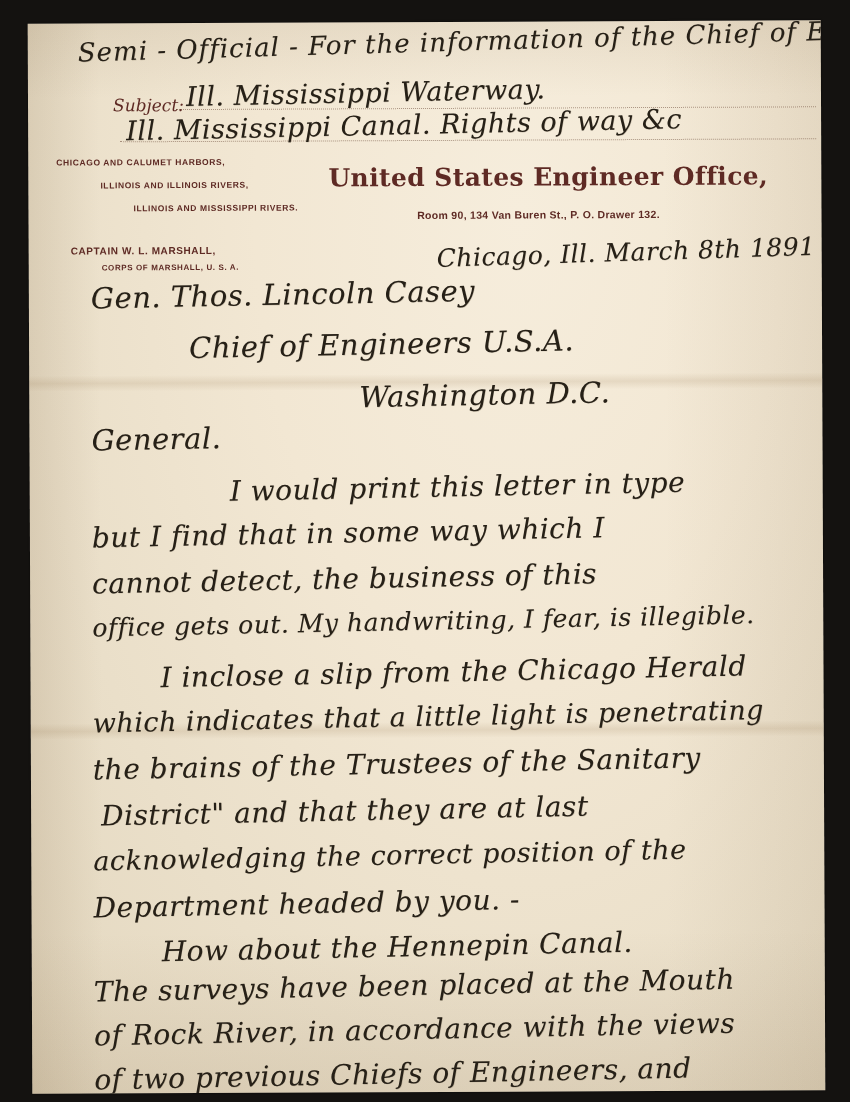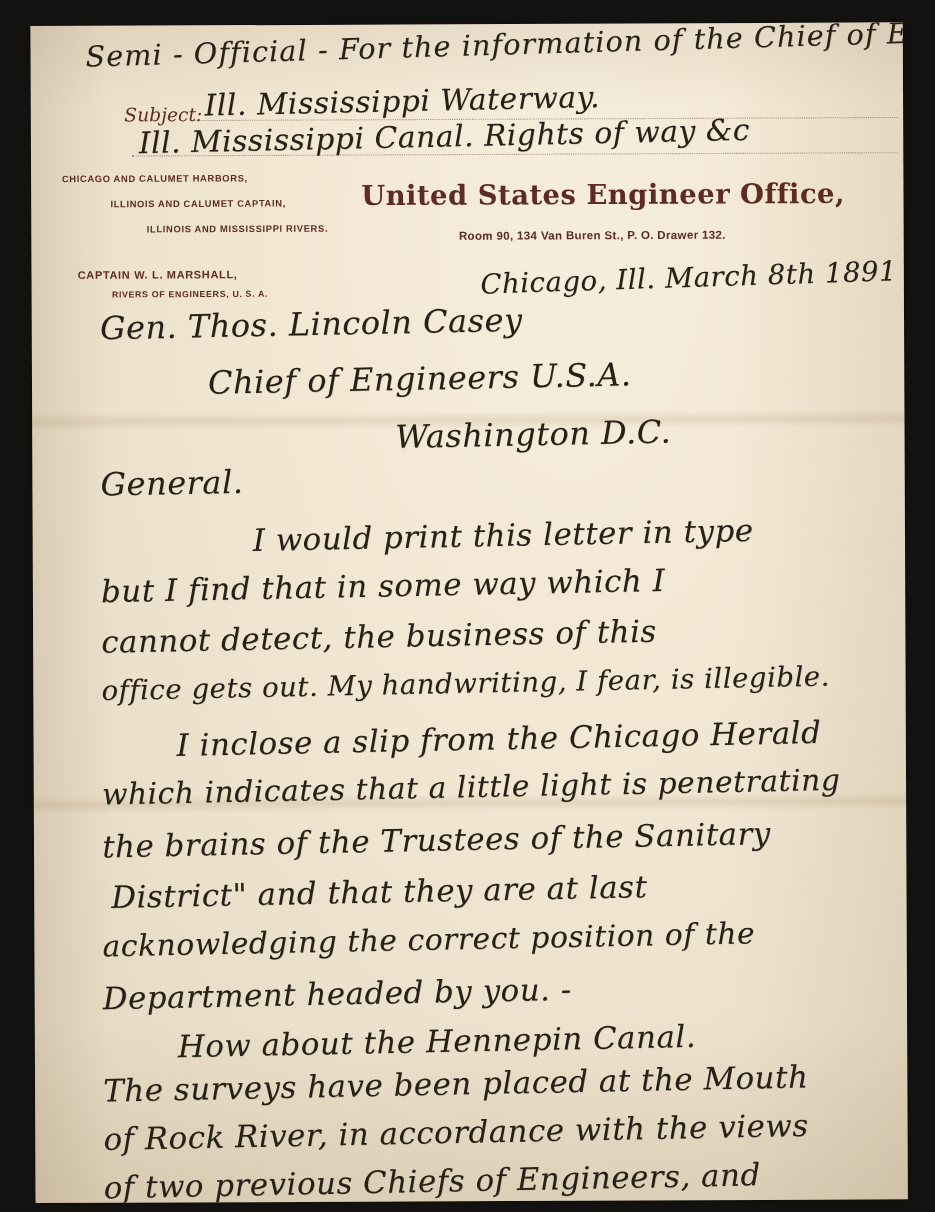--- a/index.html
+++ b/index.html
@@ -147,24 +147,24 @@
 
     <div id="subject-label">Subject:</div>
     <div class="dotline" id="dot1"></div>
     <div class="dotline" id="dot2"></div>
 
     <div class="hand hl" style="top:58px; left:158px; font-size:27px; transform:rotate(-1.0deg);">Ill. Mississippi Waterway.</div>
 
     <div class="hand hl" style="top:92px; left:98px; font-size:27px; transform:rotate(-1.0deg);">Ill. Mississippi Canal. Rights of way &amp;c</div>
 
     <div class="lh-left" id="lh-line1">CHICAGO AND CALUMET HARBORS,</div>
-    <div class="lh-left" id="lh-line2">ILLINOIS AND CALUMET CAPTAIN,</div>
+    <div class="lh-left" id="lh-line2">ILLINOIS AND ILLINOIS RIVERS,</div>
     <div class="lh-left" id="lh-line3">ILLINOIS AND MISSISSIPPI RIVERS.</div>
     <div class="lh-left" id="lh-capt">CAPTAIN W. L. MARSHALL,</div>
-    <div class="lh-left" id="lh-corps">RIVERS OF ENGINEERS, U. S. A.</div>
+    <div class="lh-left" id="lh-corps">CORPS OF MARSHALL, U. S. A.</div>
 
     <div id="office-title">United States Engineer Office,</div>
     <div id="office-addr">Room 90, 134 Van Buren St., P. O. Drawer 132.</div>
 
     <div class="hand hl" style="top:222px; left:408px; font-size:25px; transform:rotate(-1.6deg);">Chicago, Ill. March 8th 1891</div>
 
     <div class="hand hl" style="top:258px; left:62px; font-size:29px; transform:rotate(-0.9deg);">Gen. Thos. Lincoln Casey</div>
     <div class="hand hl" style="top:308px; left:160px; font-size:29px; transform:rotate(-0.9deg);">Chief of Engineers U.S.A.</div>
     <div class="hand hl" style="top:358px; left:330px; font-size:29px; transform:rotate(-0.9deg);">Washington D.C.</div>
 

